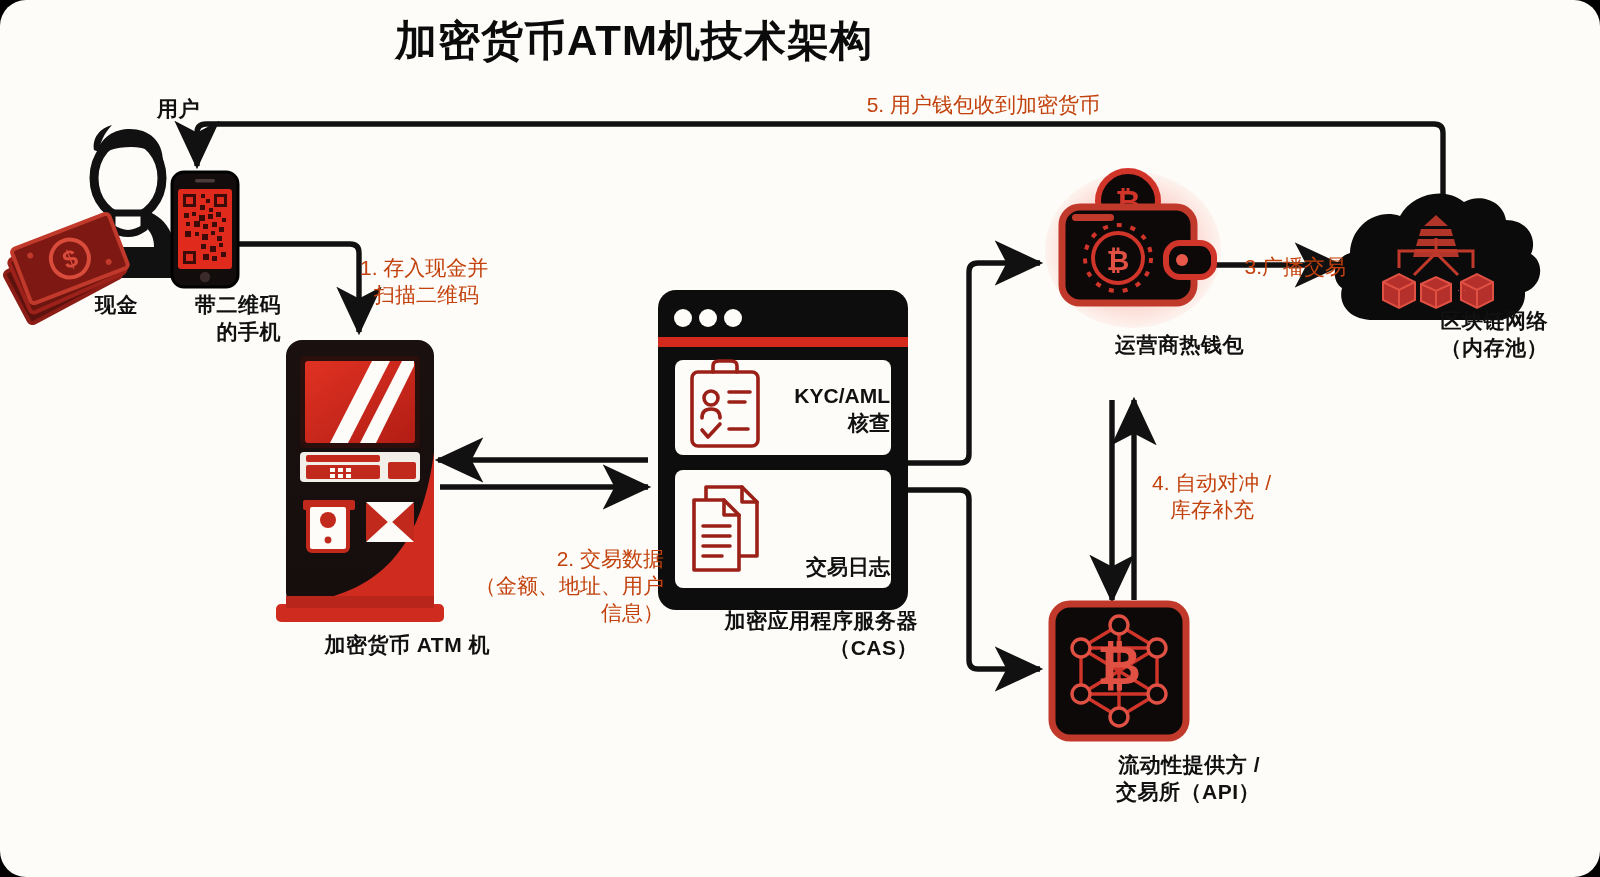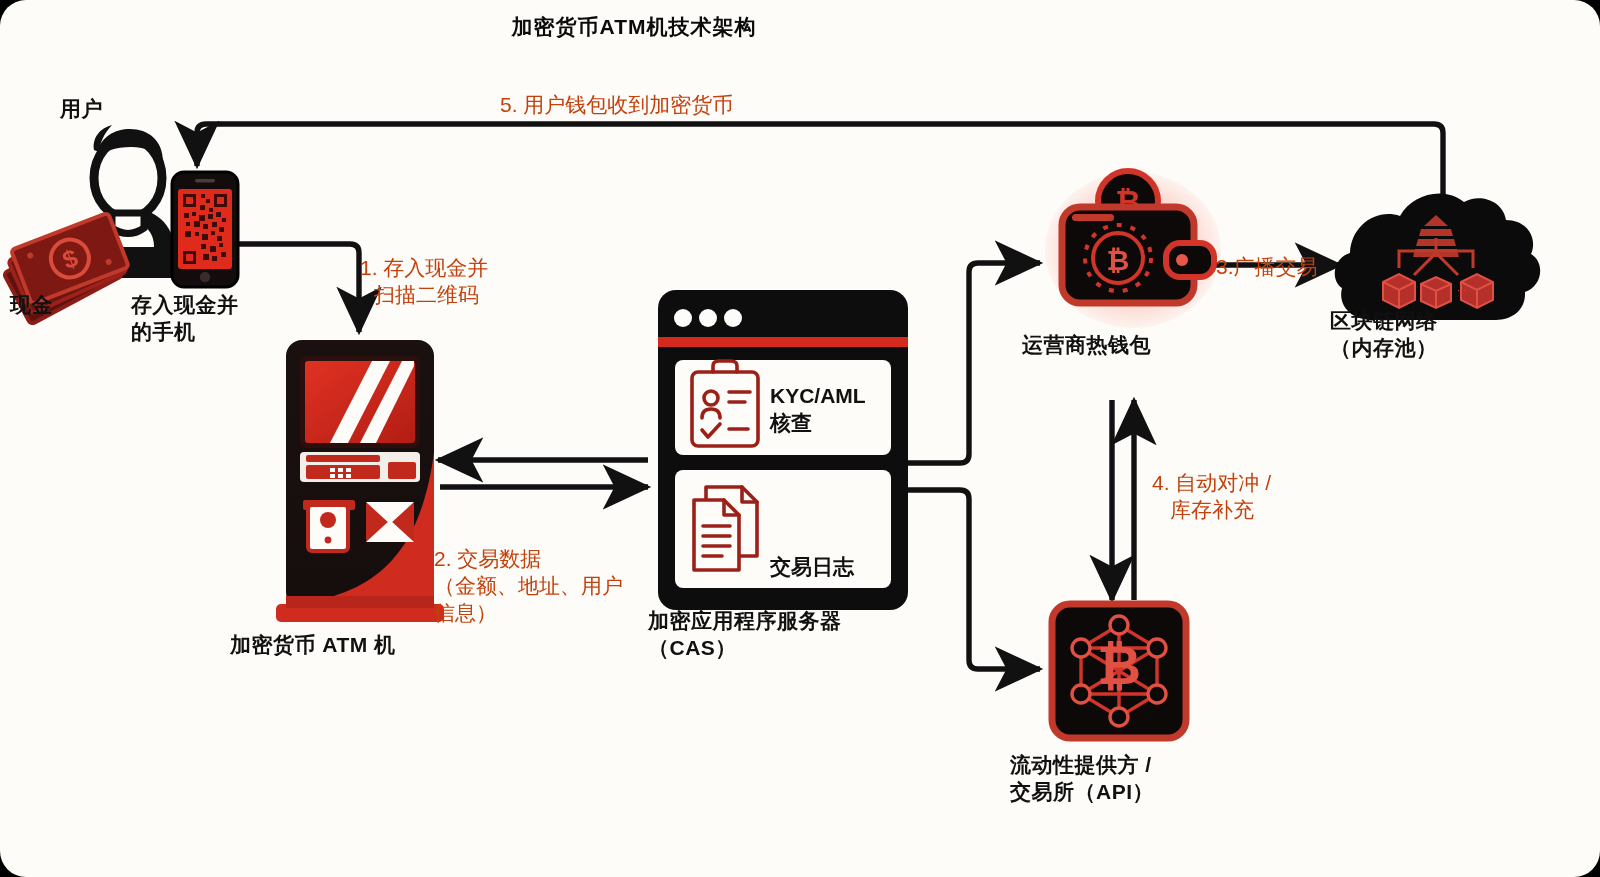--- a/index.html
+++ b/index.html
@@ -2,26 +2,26 @@
 <html><head>
 <meta charset="utf-8">
 <style>
   html,body{margin:0;padding:0;background:#000;}
   body{width:1600px;height:877px;overflow:hidden;font-family:"Liberation Sans","DejaVu Sans",sans-serif;}
   #canvas{
     position:relative;width:1600px;height:877px;
     background:#fdfcf8;border-radius:26px;overflow:hidden;
   }
   .abs{position:absolute;}
-  .lbl{color:#111;text-align:left;line-height:1.28;}
+  .lbl{color:#111;text-align:right;line-height:1.28;}
   .cap{font-weight:bold;font-size:21px;letter-spacing:.5px;}
   .step{font-size:21px;color:#c2410c;font-weight:400;}
   #title{
     left:0;top:14px;width:1268px;text-align:center;
-    font-size:21px;font-weight:bold;color:#0b0b0b;letter-spacing:1px;
+    font-size:42px;font-weight:bold;color:#0b0b0b;letter-spacing:1px;
   }
   svg.layer{position:absolute;left:0;top:0;width:1600px;height:877px;pointer-events:none;}
 </style>
 </head>
 <body>
 
 <div id="canvas">
 
   <div class="abs lbl" id="title">加密货币ATM机技术架构</div>
 
@@ -256,21 +256,21 @@
       </g>
       <text x="1119" y="684" font-size="54" font-weight="bold" fill="#e05043" text-anchor="middle" font-family="Liberation Sans, sans-serif">₿</text>
     </g>
   </svg>
 
   <div class="abs lbl cap" style="left:60px;top:96px;width:140px;">用户</div>
 
   <div class="abs lbl cap" style="left:10px;top:292px;width:128px;">现金</div>
 
   <div class="abs lbl cap" style="left:131px;top:292px;width:150px;">
-    <div>存入现金并</div>
+    <div>带二维码</div>
     <div>的手机</div>
   </div>
 
   <div class="abs lbl cap" style="left:230px;top:632px;width:260px;">加密货币 ATM 机</div>
 
   <div class="abs lbl cap" style="left:648px;top:608px;width:270px;">
     <div>加密应用程序服务器</div>
     <div>（CAS）</div>
   </div>
 

